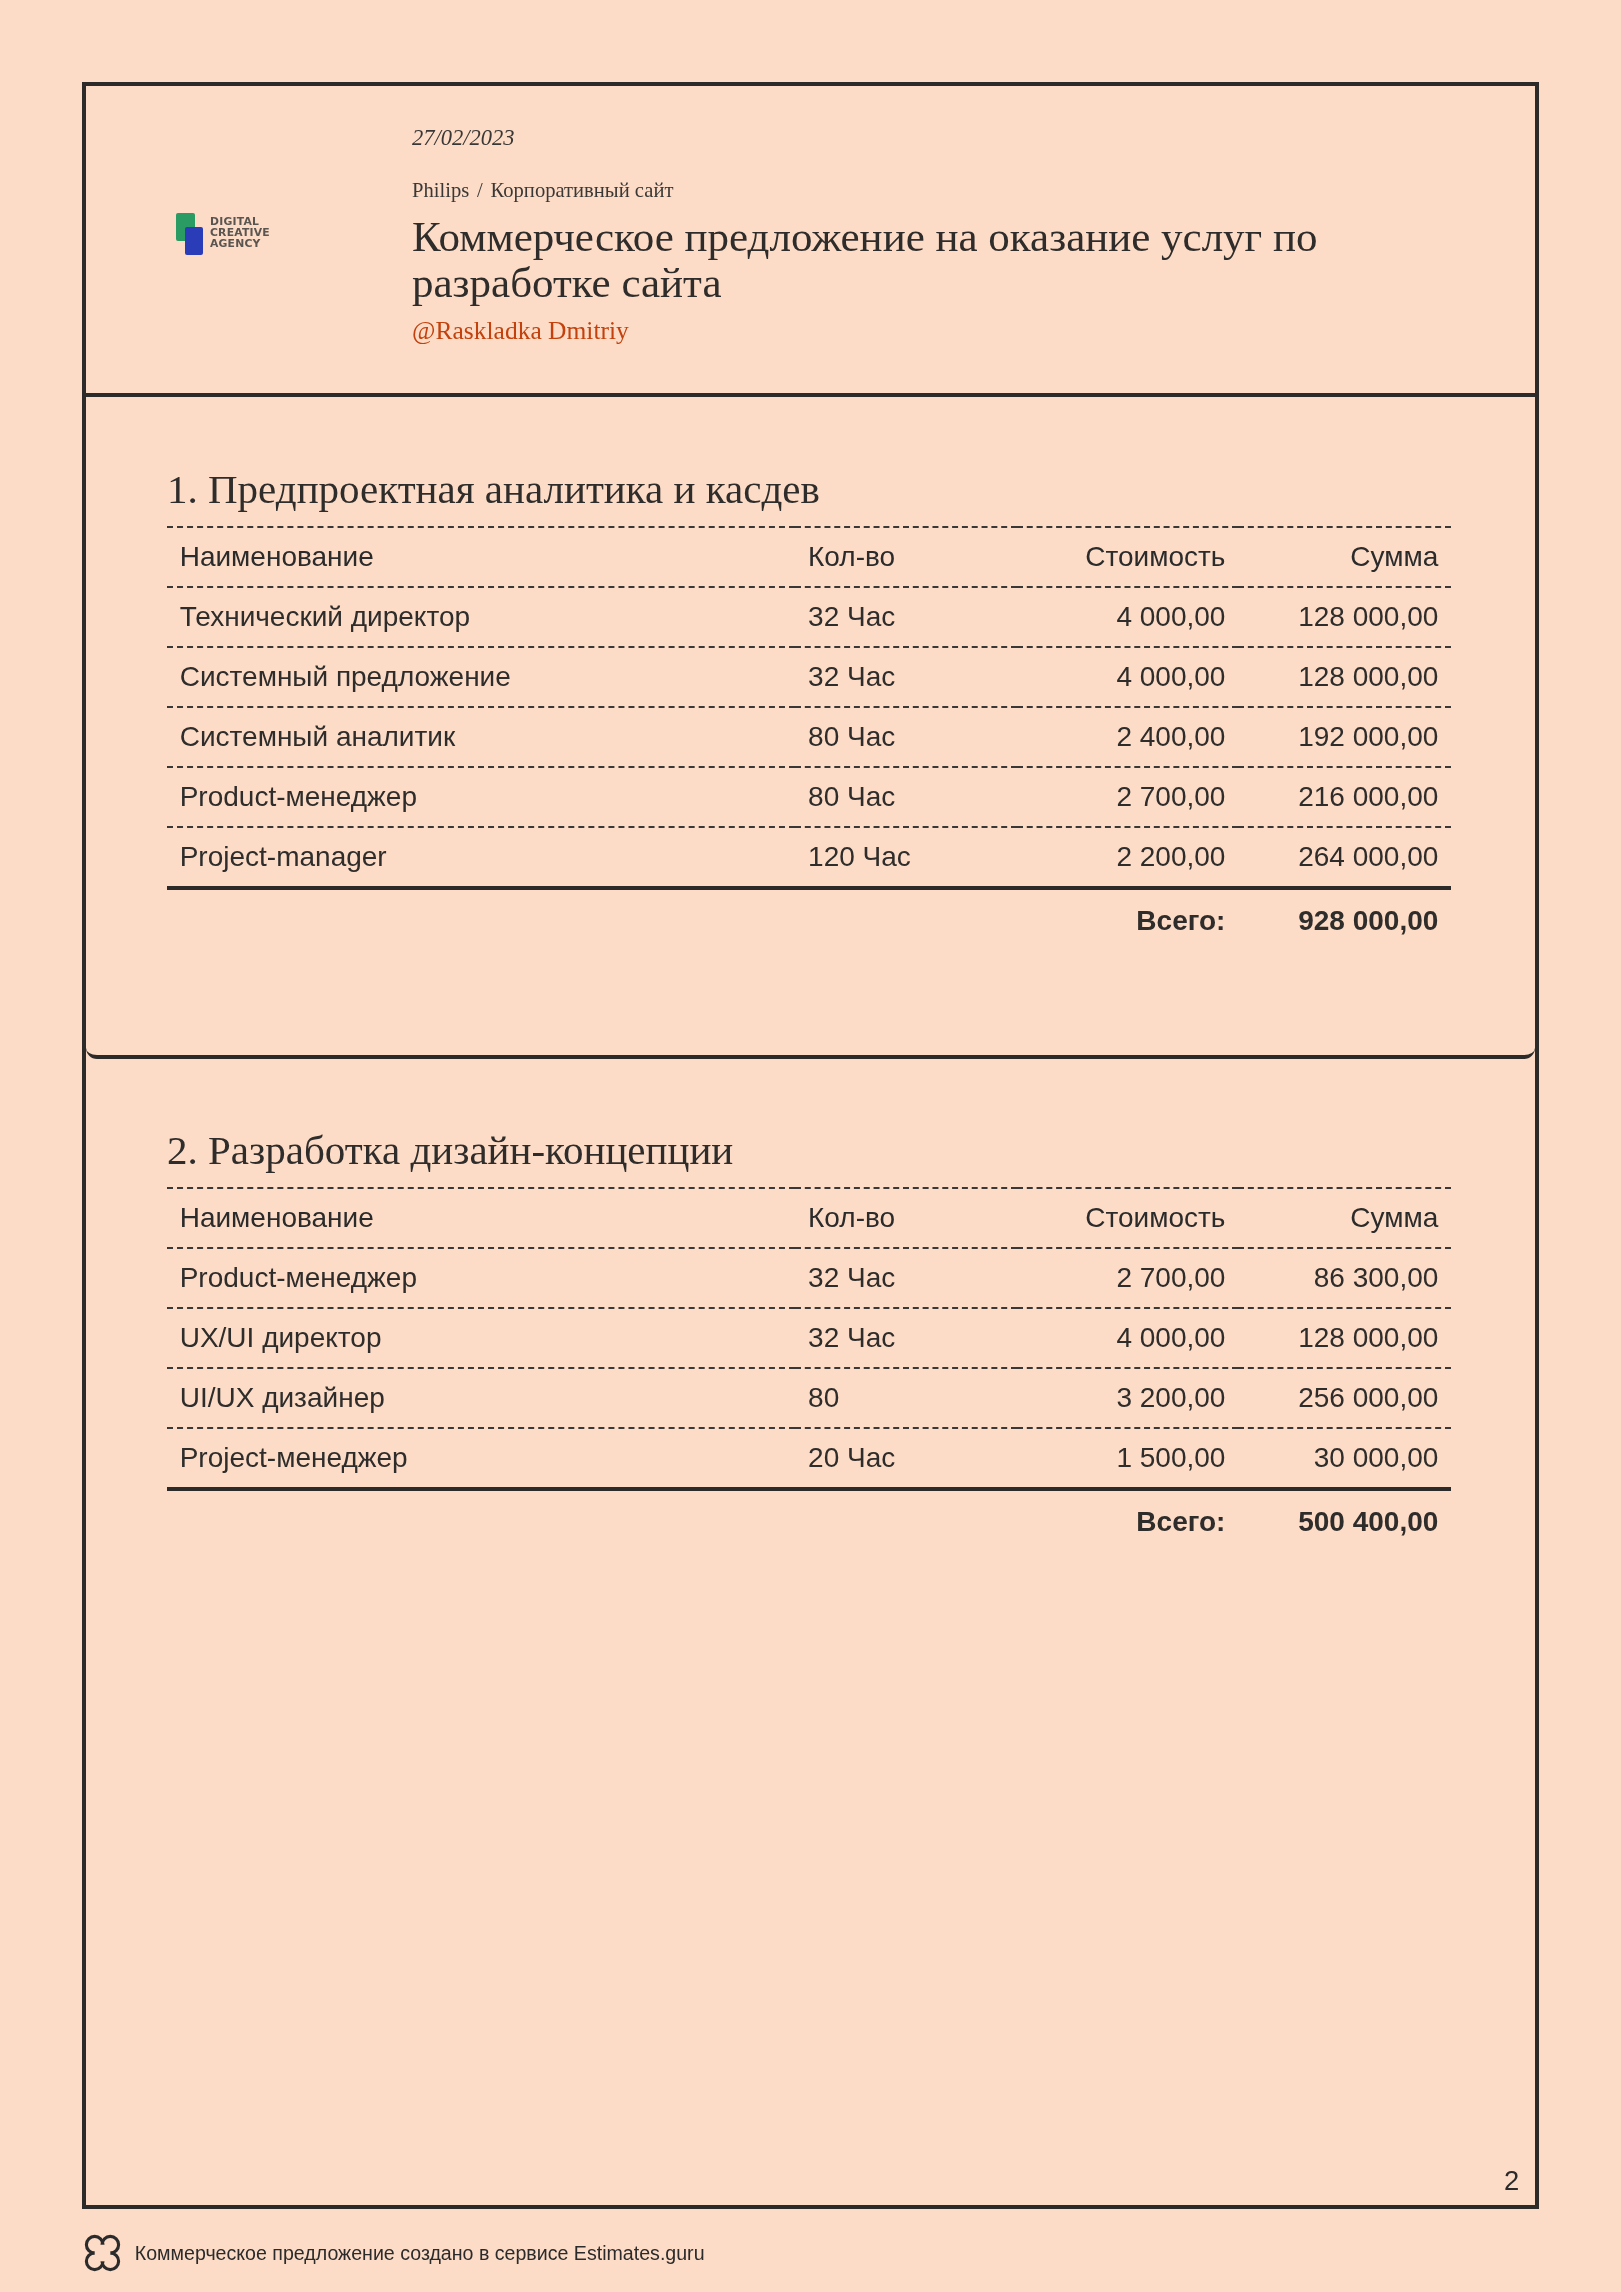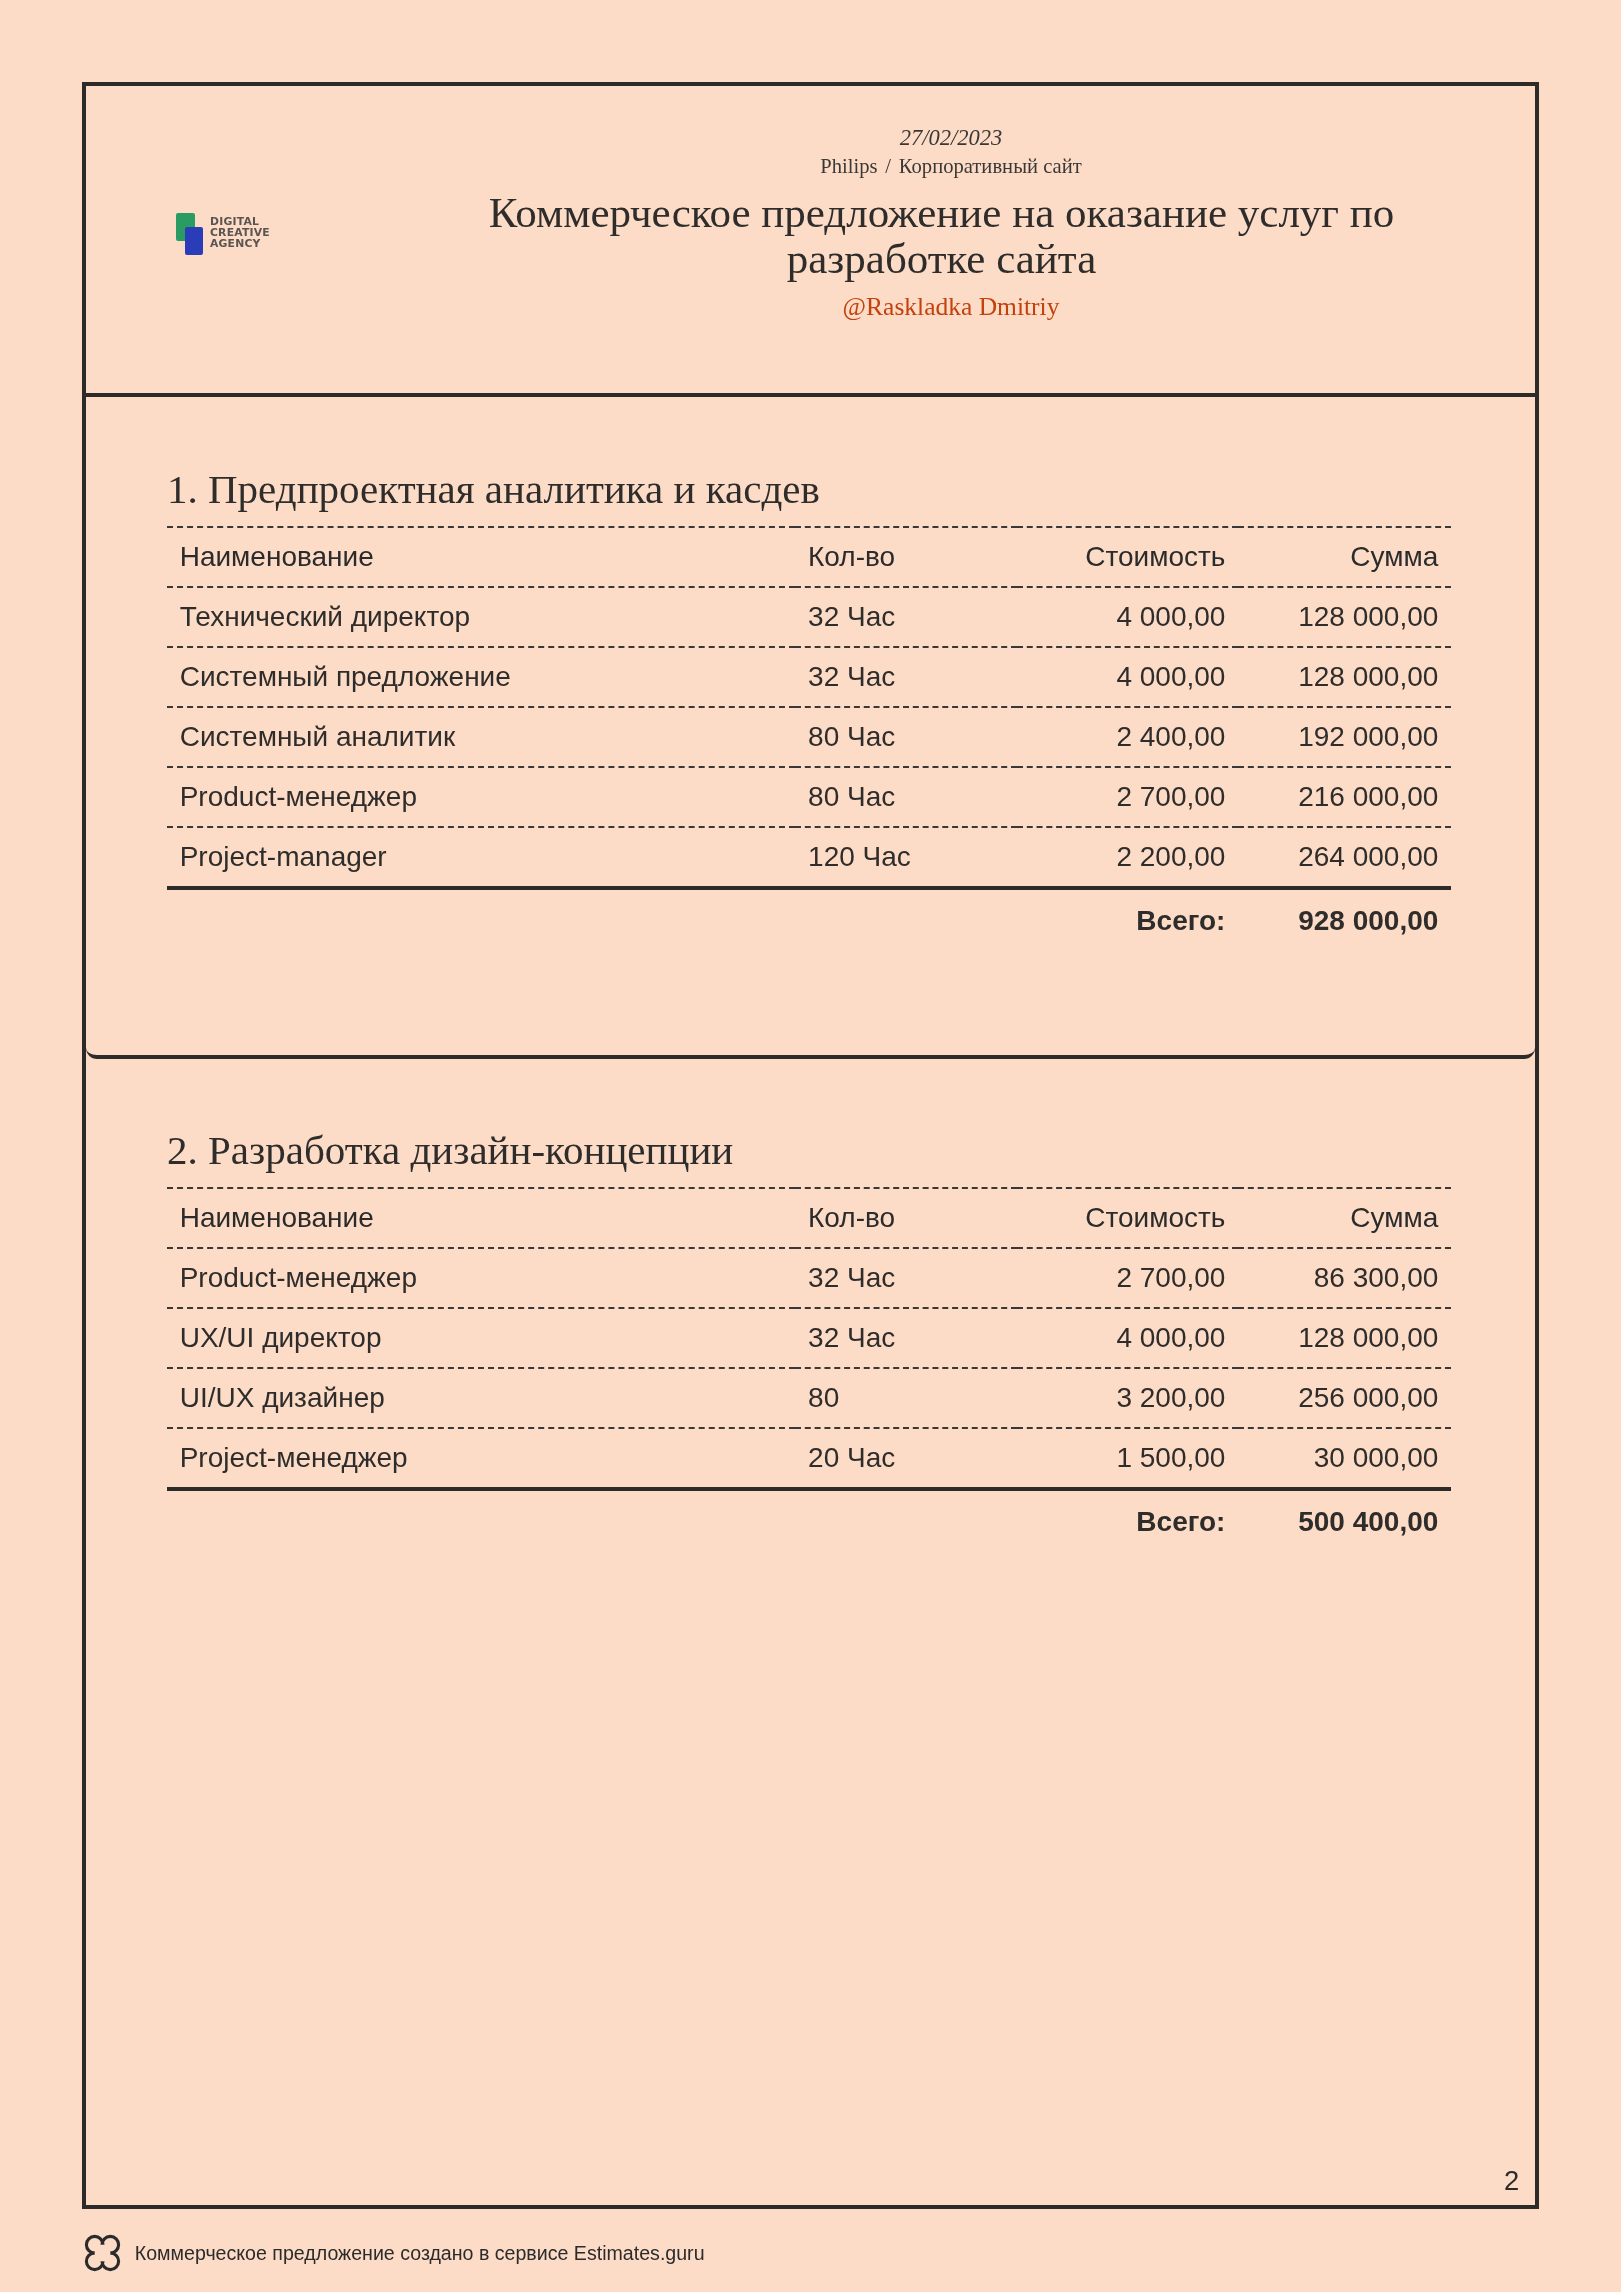--- a/index.html
+++ b/index.html
@@ -60,31 +60,30 @@
     line-height: 11.3px;
     color: #5a5550;
     letter-spacing: 0.2px;
   }
   .head-info {
     position: absolute;
     left: 326px;
     top: 39px;
     width: 1078px;
     font-family: "DejaVu Serif", serif;
-    text-align: center;
   }
   .date {
     font-style: italic;
     font-size: 22.5px;
     color: #3a3836;
     height: 29px;
     font-family: "Liberation Serif", serif;
   }
   .crumbs {
-    margin-top: 1px;
+    margin-top: 25px;
     font-size: 20.6px;
     color: #3a3836;
     font-family: "Liberation Serif", serif;
   }
   .crumbs .sep { margin: 0 7.8px; }
   .doc-title {
     margin-top: 11.8px;
     font-size: 43px;
     line-height: 46px;
     color: #2f2d2b;

